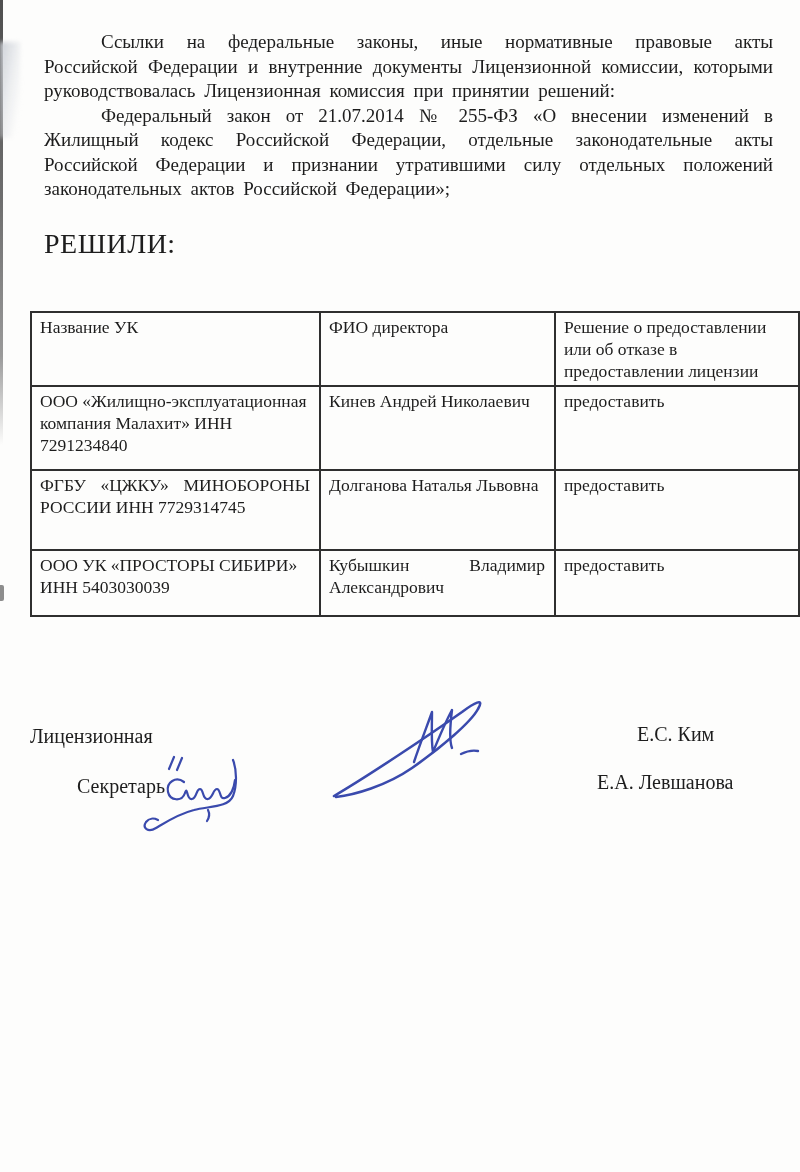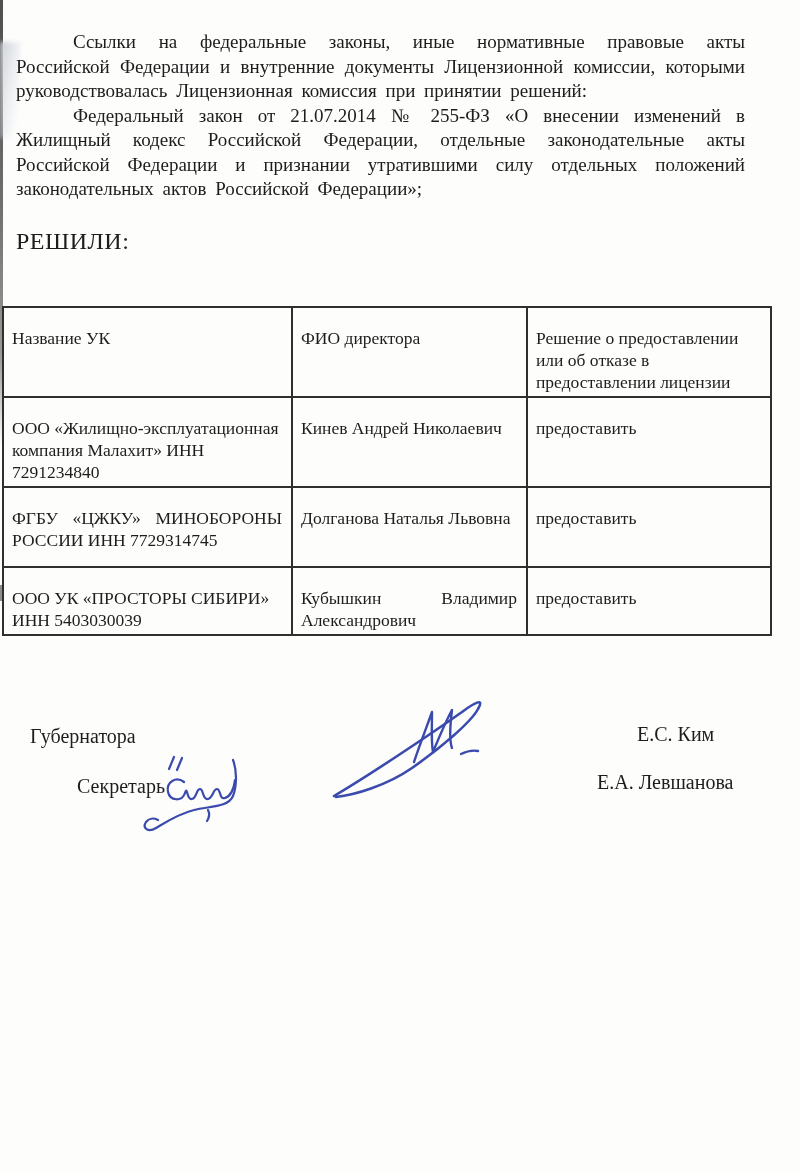--- a/index.html
+++ b/index.html
@@ -29,51 +29,51 @@
   .corner-shade{
     position:absolute;left:0;top:42px;width:20px;height:96px;
     background:linear-gradient(100deg,#ccd0d6 0%,rgba(220,223,228,0.55) 45%,rgba(255,255,255,0) 85%);
     filter:blur(2px);
   }
   .edge-notch{
     position:absolute;left:0;top:585px;width:4px;height:16px;
     background:#8d8d8d;border-radius:0 2px 2px 0;
   }
   .content{
-    position:absolute;left:16px;top:30px;width:729px;
+    position:absolute;left:44px;top:30px;width:729px;
   }
   p.body-par{
     margin:0;
     font-size:19px;
     line-height:24.5px;
     text-align:justify;
     text-indent:57px;
     word-spacing:4px;
   }
   .decision-heading{
     margin:26px 0 8px 0;
-    font-size:24px;
+    font-size:28px;
     font-weight:normal;
     letter-spacing:0.5px;
   }
   table.license-table{
     border-collapse:collapse;
     margin-top:51px;
     margin-left:-14px;
     width:768px;
     table-layout:fixed;
   }
   .license-table th,.license-table td{
     border:2px solid var(--table-border);
     font-size:17.5px;
     line-height:22px;
     font-weight:normal;
     text-align:left;
     vertical-align:top;
-    padding:19px 9px 3px 8px;
+    padding:3px 9px 3px 8px;
     overflow:hidden;
   }
   .col-company{width:289px;}
   .col-director{width:235px;}
   .col-decision{width:244px;}
   tr.row-header{height:63px;}
   tr.row-1{height:84px;}
   tr.row-2{height:80px;}
   tr.row-3{height:66px;}
   td.justify{text-align:justify;text-align-last:left;}
@@ -138,21 +138,21 @@
         <tr class="row-3">
           <td>ООО УК «ПРОСТОРЫ СИБИРИ» ИНН 5403030039</td>
           <td class="justify">Кубышкин Владимир Александрович</td>
           <td>предоставить</td>
         </tr>
       </tbody>
     </table>
 
   </div>
 
-  <span class="sig-label sig-chairman-title">Губернатора</span>
+  <span class="sig-label sig-chairman-title">Лицензионная</span>
   <span class="sig-name sig-chairman-name">Е.С. Ким</span>
   <span class="sig-label sig-secretary-title">Секретарь</span>
   <span class="sig-name sig-secretary-name">Е.А. Левшанова</span>
 
   <svg class="sig-svg chairman-signature" viewBox="0 0 172 112" xmlns="http://www.w3.org/2000/svg">
     <path stroke-width="2.6" d="M6,104 C40,84 100,44 134,20 C146,11 157,5 150,17 C143,30 114,55 84,76 C58,94 26,103 8,105"></path>
     <path stroke-width="2.4" d="M86,70 C92,52 99,34 104,20 C104,36 103,50 105,60 C112,43 118,29 124,18 C122,34 121,48 124,56"></path>
     <path stroke-width="2.4" d="M133,62 C139,59 145,58 150,59"></path>
   </svg>
 

